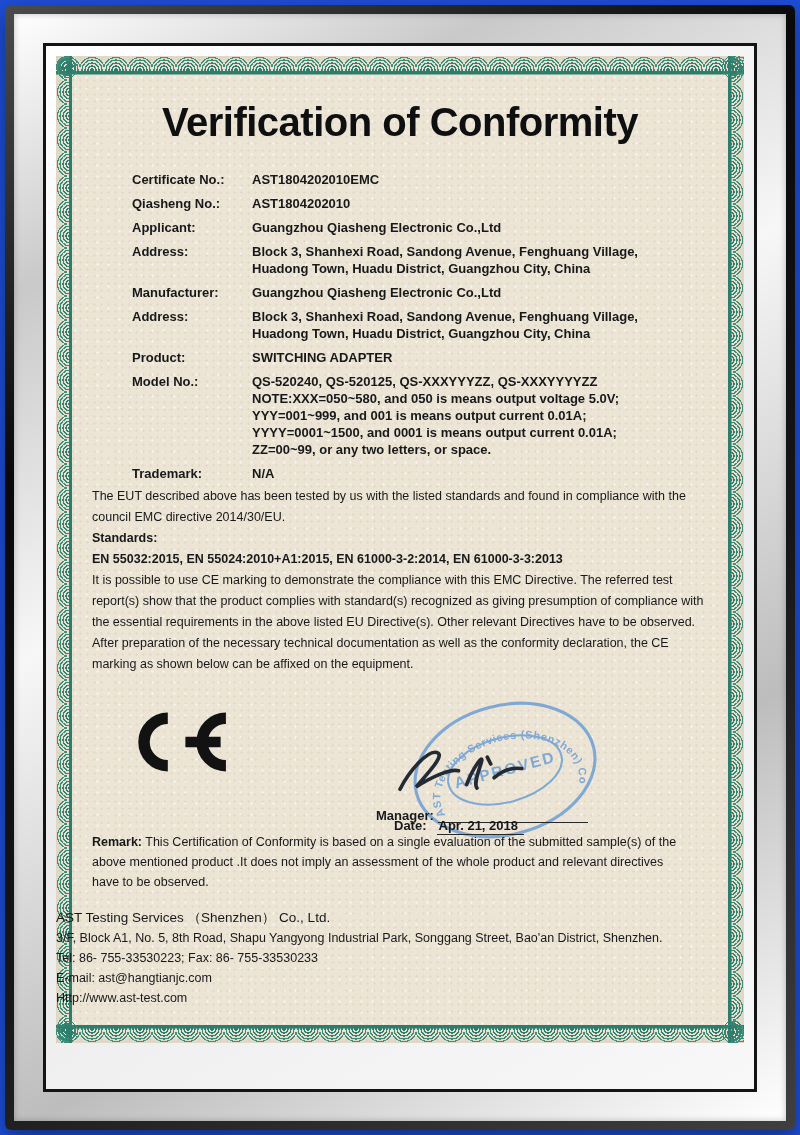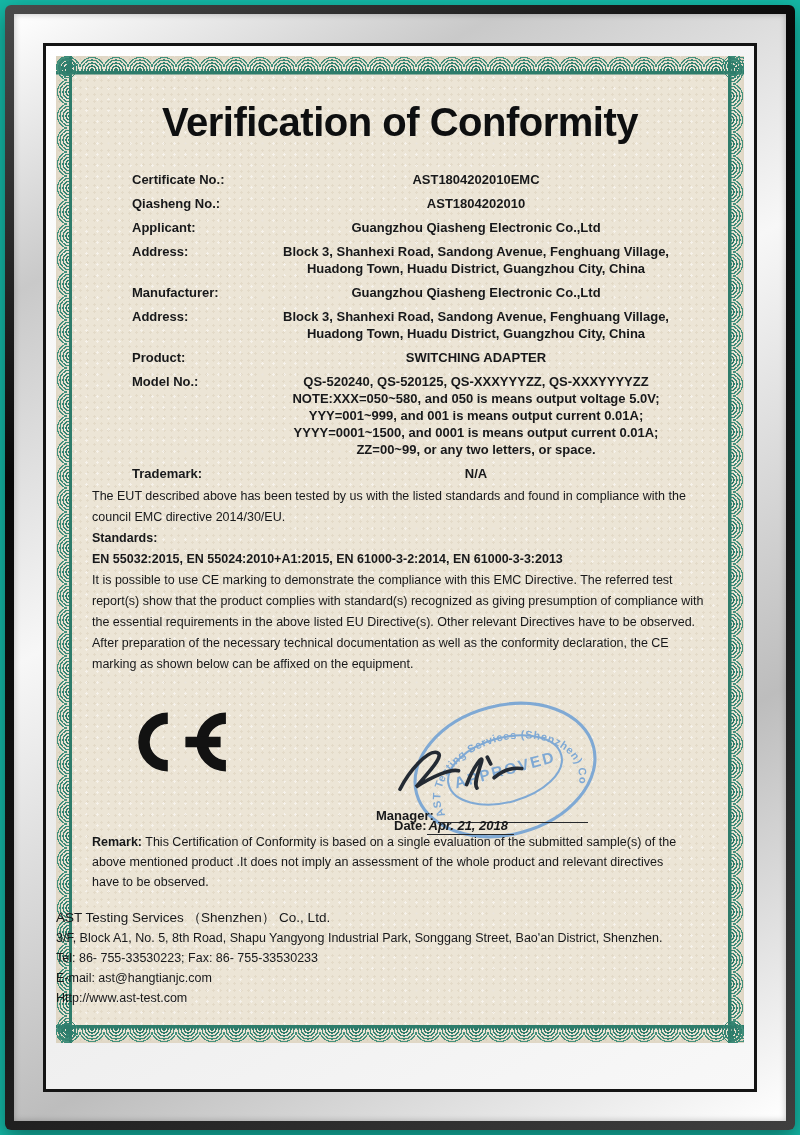--- a/index.html
+++ b/index.html
@@ -1,20 +1,20 @@
 <!DOCTYPE html>
 <html><head>
 <meta charset="utf-8">
 <style>
   * { margin:0; padding:0; box-sizing:border-box; }
   html,body { width:800px; height:1135px; }
   body { font-family:"Liberation Sans", sans-serif; background:#e6e6e6; position:relative; overflow:hidden; }
 
   
-  .photo   { position:absolute; inset:0; background:#14b8a6; }
+  .photo   { position:absolute; inset:0; background:#1d4ed8; }
   .f-black { position:absolute; inset:5px; border-radius:6px;
              background:linear-gradient(150deg,#4b4b4b,#090909 30%,#161616 62%,#3f3f3f);
              box-shadow:0 8px 22px rgba(0,0,0,.4); }
   .f-silver{ position:absolute; inset:14px;
              background:linear-gradient(150deg,#ffffff,#c9c9c9 18%,#f7f7f7 42%,#bdbdbd 72%,#ffffff);
              box-shadow:inset 0 0 6px rgba(0,0,0,.25); }
   .f-pin   { position:absolute; inset:43px; background:#141414; }
   .f-mat   { position:absolute; inset:46px;
              background:linear-gradient(150deg,#ffffff,#ebebeb 55%,#f8f8f8); }
 
@@ -88,39 +88,39 @@
   .gb-tl { top:0; left:0; } .gb-tr { top:0; right:0; }
   .gb-bl { bottom:0; left:0; } .gb-br { bottom:0; right:0; }
 
   
   .title { position:absolute; top:44px; left:0; width:100%; text-align:center;
            font-size:40px; font-weight:bold; letter-spacing:-.5px; color:#0e0f10; }
 
   .fields { position:absolute; top:115px; left:76px; right:44px; }
   .frow { display:flex; margin-bottom:7px; font-size:13px; font-weight:bold; line-height:17px; }
   .flbl { width:120px; flex:none; }
-  .fval { flex:1; white-space:pre-line;text-align:center; }
+  .fval { flex:1; white-space:pre-line; }
 
   .statement { position:absolute; top:430px; left:36px; right:40px;
                font-size:12.5px; line-height:21px; }
   .statement p { margin:0; }
   .bold { font-weight:bold; }
 
   .ce { position:absolute; left:66px; top:640px; width:118px; height:92px; }
 
   .sign-area { position:absolute; left:290px; top:600px; width:370px; height:240px; }
   .stamp { position:absolute; left:59px; top:36px; width:200px; height:156px;
            transform:rotate(-15deg); opacity:.85; }
   .signature { position:absolute; left:40px; top:85px; width:175px; height:62px; }
   .mgr-row { position:absolute; left:30px; top:132px; display:flex; align-items:flex-end;
              font-size:13px; font-weight:bold;margin-top:20px; }
   .sig-line { width:150px; border-bottom:1.6px solid #26282b; height:15px; margin-left:4px; }
   .date-row { position:absolute; left:48px; top:162px; display:flex;
               font-size:13px; font-weight:bold;text-align:center; }
-  .date-val { margin-left:0; border-bottom:1.6px solid #26282b; padding:0 6px 1px 2px;font-style:italic; }
+  .date-val { margin-left:10px; border-bottom:1.6px solid #26282b; padding:0 6px 1px 2px; }
 
   .remark { position:absolute; top:776px; left:36px; right:64px;
             font-size:12.5px; line-height:20px; }
 
   .footer { position:absolute; top:852px; left:0; width:100%; text-align:left;
             font-size:12.5px; line-height:20px; }
   .footer .co { font-size:13.5px; }
 
   .stamp text, .stamp textPath { font-family:"Liberation Sans", sans-serif; }
 </style>

